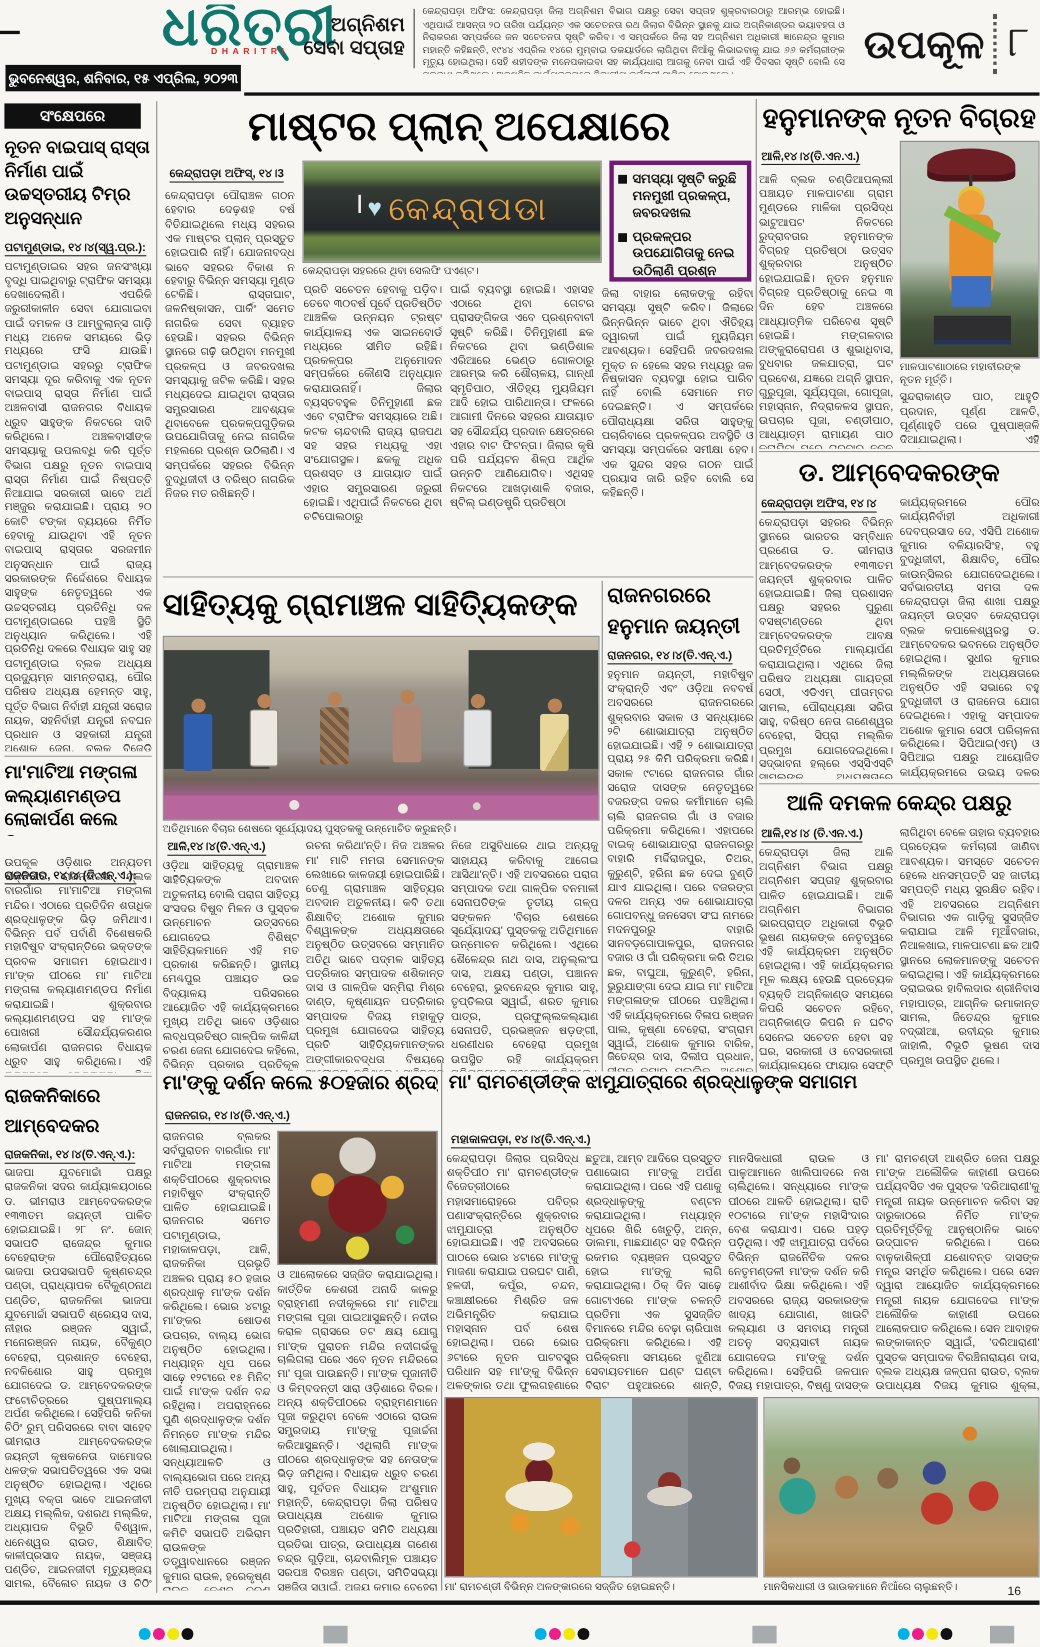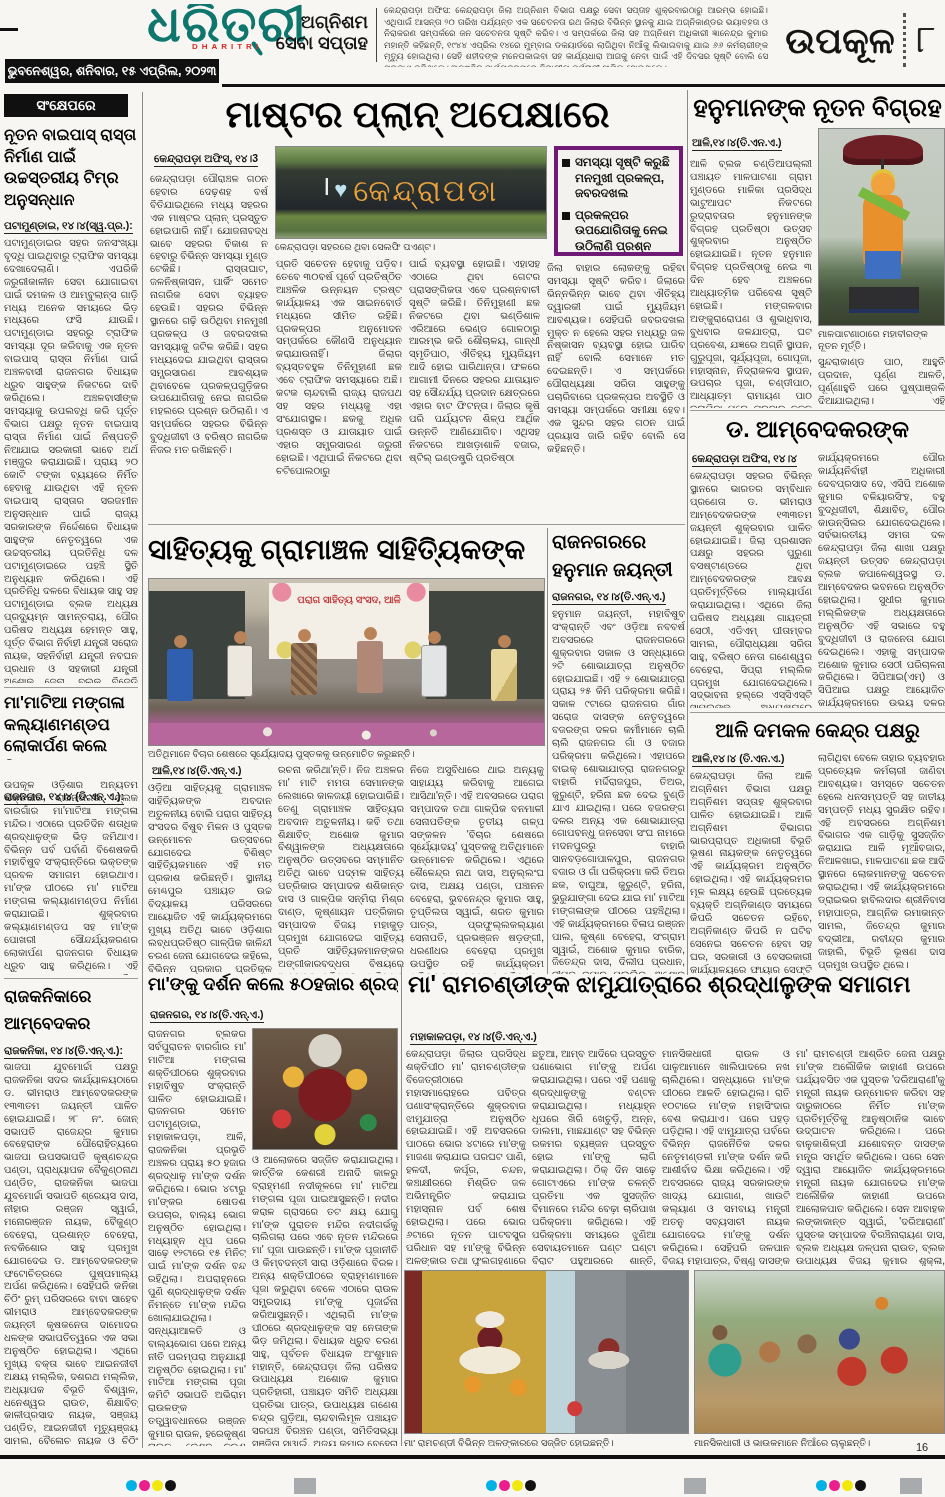--- a/index.html
+++ b/index.html
@@ -133,21 +133,21 @@
      radial-gradient(circle at 50% 18%,#d9d4ca 0 16px,transparent 17px),
      radial-gradient(circle at 28% 40%,#e8b23c 0 10px,transparent 11px),
      radial-gradient(circle at 72% 42%,#e8b23c 0 10px,transparent 11px),
      radial-gradient(circle at 50% 55%,#7a1c20 0 26px,transparent 27px),
      radial-gradient(circle at 20% 75%,#d23a3a 0 9px,transparent 10px),
      radial-gradient(circle at 80% 78%,#2f8a4a 0 8px,transparent 9px),
      radial-gradient(circle at 50% 88%,#e2d23c 0 10px,transparent 11px),
      linear-gradient(180deg,#6a5a46 0%,#5c4638 55%,#46372c 100%);}
   #bl-c2{left:252px;top:1154px;width:146px;height:292px;}
   #bb-vrule{left:401px;top:966px;height:480px;}
-  #br-hl{left:408px;top:962px;width:537px;height:46px;font-size:23px;line-height:44px;}
+  #br-hl{left:408px;top:962px;width:537px;height:46px;font-size:17px;line-height:44px;}
   #br-by{left:410px;top:1030px;width:220px;height:15px;}
   #br-c1{left:406px;top:1048px;width:120px;height:218px;}
   #br-c2{left:532px;top:1048px;width:124px;height:218px;}
   #br-c3{left:662px;top:1048px;width:128px;height:218px;}
   #br-c4{left:796px;top:1048px;width:149px;height:218px;}
   .photo-frame{border:1px solid #888;box-sizing:border-box;}
   #br-photo1{left:404px;top:1270px;width:285px;height:164px;background:
      radial-gradient(ellipse at 30% 30%,#efe9df 0 14px,transparent 15px),
      radial-gradient(ellipse at 30% 55%,#f2ead9 0 30px,transparent 31px),
      radial-gradient(circle at 30% 42%,#6e1f26 0 12px,transparent 13px),
@@ -235,23 +235,20 @@
 <div id="lead-c1" class="abs bt">କେନ୍ଦ୍ରାପଡ଼ା ପୌରାଞ୍ଚଳ ଗଠନ ହେବାର ଦେଢ଼ଶହ ବର୍ଷ ବିତିଯାଇଥିଲେ ମଧ୍ୟ ସହରର ଏକ ମାଷ୍ଟର ପ୍ଲାନ୍ ପ୍ରସ୍ତୁତ ହୋଇପାରି ନାହିଁ। ଯୋଜନାବଦ୍ଧ ଭାବେ ସହରର ବିକାଶ ନ ହେବାରୁ ବିଭିନ୍ନ ସମସ୍ୟା ମୁଣ୍ଡ ଟେକିଛି। ରାସ୍ତାଘାଟ, ଜଳନିଷ୍କାସନ, ପାର୍କିଂ ସମେତ ନାଗରିକ ସେବା ବ୍ୟାହତ ହେଉଛି। ସହରର ବିଭିନ୍ନ ସ୍ଥାନରେ ଗଢ଼ି ଉଠିଥିବା ମନମୁଖୀ ପ୍ରକଳ୍ପ ଓ ଜବରଦଖଲ ସମସ୍ୟାକୁ ଜଟିଳ କରିଛି। ସହର ମଧ୍ୟଦେଇ ଯାଇଥିବା ରାସ୍ତାର ସମ୍ପ୍ରସାରଣ ଆବଶ୍ୟକ ଥିବାବେଳେ ପ୍ରକଳ୍ପଗୁଡ଼ିକର ଉପଯୋଗିତାକୁ ନେଇ ନାଗରିକ ମହଲରେ ପ୍ରଶ୍ନ ଉଠିଲାଣି। ଏ ସମ୍ପର୍କରେ ସହରର ବିଭିନ୍ନ ବୁଦ୍ଧିଜୀବୀ ଓ ବରିଷ୍ଠ ନାଗରିକ ନିଜର ମତ ରଖିଛନ୍ତି।</div>
 <div id="lead-c2" class="abs bt">ପ୍ରତି ସଚେତନ ହେବାକୁ ପଡ଼ିବ। ତେବେ ୩୦ବର୍ଷ ପୂର୍ବେ ପ୍ରତିଷ୍ଠିତ ଆଞ୍ଚଳିକ ଉନ୍ନୟନ ଟ୍ରଷ୍ଟ କାର୍ଯ୍ୟାଳୟ ଏକ ସାଇନବୋର୍ଡ ମଧ୍ୟରେ ସୀମିତ ରହିଛି। ପ୍ରକଳ୍ପର ଅନୁମୋଦନ ସମ୍ପର୍କରେ କୌଣସି ଅନୁଧ୍ୟାନ କରାଯାଉନାହିଁ। ଜିଲାର ବ୍ୟସ୍ତବହୁଳ ତିନିମୁହାଣୀ ଛକ ଏବେ ଟ୍ରାଫିକ ସମସ୍ୟାରେ ଅଛି। କଟକ ଚାନ୍ଦବାଲି ରାଜ୍ୟ ରାଜପଥ ସହ ସହର ମଧ୍ୟକୁ ଏହା ସଂଯୋଗସ୍ଥଳ। ଛକକୁ ଅଧିକ ପ୍ରଶସ୍ତ ଓ ଯାତାୟାତ ପାଇଁ ଏହାର ସମ୍ପ୍ରସାରଣ ଜରୁରୀ ହୋଇଛି। ଏଥିପାଇଁ ନିକଟରେ ଥିବା ଚଟିପୋଲଠାରୁ</div>
 <div id="lead-c3" class="abs bt">ପାଇଁ ବ୍ୟବସ୍ଥା ହୋଇଛି। ଏହାସହ ଏଠାରେ ଥିବା ଗେଟର ପ୍ରାସଙ୍ଗିକତା ଏବେ ପ୍ରଶ୍ନବାଚୀ ସୃଷ୍ଟି କରିଛି। ତିନିମୁହାଣୀ ଛକ ନିକଟରେ ଥିବା ଭଣ୍ଡିଶାଳ ଏରିଆରେ ଭେଣ୍ଡ ଗୋଳଠାରୁ ଆରମ୍ଭ କରି ଶୌଚାଳୟ, ଗାନ୍ଧୀ ସ୍ମୃତିପାଠ, ଐତିହ୍ୟ ମ୍ୟୁଜିୟମ ଆଦି ହୋଇ ପାରିଥାନ୍ତା। ଫଳରେ ଆଗାମୀ ଦିନରେ ସହରର ଯାତାୟାତ ସହ ସୌନ୍ଦର୍ଯ୍ୟ ପ୍ରଦାନ କ୍ଷେତ୍ରରେ ଏହାର ବାଟ ଫିଟନ୍ତା। ଜିଲାର କୃଷି ପରି ପର୍ଯ୍ୟଟନ ଶିଳ୍ପ ଆର୍ଥିକ ଉନ୍ନତି ଆଣିଯୋଗିବ। ଏଥିସହ ନିକଟରେ ଆଖଡ଼ାଶାଳି ବଜାର, ଷ୍ଟିଲ୍ ଇଣ୍ଡଷ୍ଟ୍ରି ପ୍ରତିଷ୍ଠା</div>
 <div id="lead-c4" class="abs bt">ଜିଲା ବାହାର ଲୋକଙ୍କୁ ରହିବା ସମସ୍ୟା ସୃଷ୍ଟି କରିବ। ଜିଲାରେ ଭିନ୍ନଭିନ୍ନ ଭାବେ ଥିବା ଐତିହ୍ୟ ଦ୍ୱାରକୀ ପାଇଁ ମ୍ୟୁଜିୟମ ଆବଶ୍ୟକ। ସେହିପରି ଜବରଦଖଲ ମୁକ୍ତ ନ ହେଲେ ସହର ମଧ୍ୟରୁ ଜଳ ନିଷ୍କାସନ ବ୍ୟବସ୍ଥା ହୋଇ ପାରିବ ନାହିଁ ବୋଲି ସେମାନେ ମତ ଦେଇଛନ୍ତି। ଏ ସମ୍ପର୍କରେ ପୌରାଧ୍ୟକ୍ଷା ସରିତା ସାହୁଙ୍କୁ ପଚାରିବାରେ ପ୍ରକଳ୍ପର ଅବସ୍ଥିତି ଓ ସମସ୍ୟା ସମ୍ପର୍କରେ ସମୀକ୍ଷା ହେବ। ଏକ ସୁନ୍ଦର ସହର ଗଠନ ପାଇଁ ପ୍ରୟାସ ଜାରି ରହିବ ବୋଲି ସେ କହିଛନ୍ତି।</div>
 <div id="lead-foot-rule" class="abs hrule"></div>
 
 <div id="lit-hl" class="abs hl">ସାହିତ୍ୟକୁ ଗ୍ରାମାଞ୍ଚଳ ସାହିତ୍ୟିକଙ୍କ ଅବଦାନ ଅତୁଳନୀୟ</div>
 <div id="lit-photo" class="abs photo-frame">
   <div class="board-l"></div>
   <div class="board-r"></div>
-  <div class="banner">
-      <div class="bx">ପରାଗ ସାହିତ୍ୟ ସଂସଦ, ଆଳି</div>
-    </div>
   <div class="fig" style="left:14px;top:56px;">
       <div class="hd"></div>
       <div class="bd" style="background:#2f5fae;"></div>
     </div>
   <div class="fig" style="left:74px;top:52px;">
       <div class="hd"></div>
       <div class="bd" style="background:#ece8e0;border:1px solid #8a8578;box-sizing:border-box;"></div>
     </div>
   <div class="fig" style="left:138px;top:50px;">
       <div class="hd"></div>

